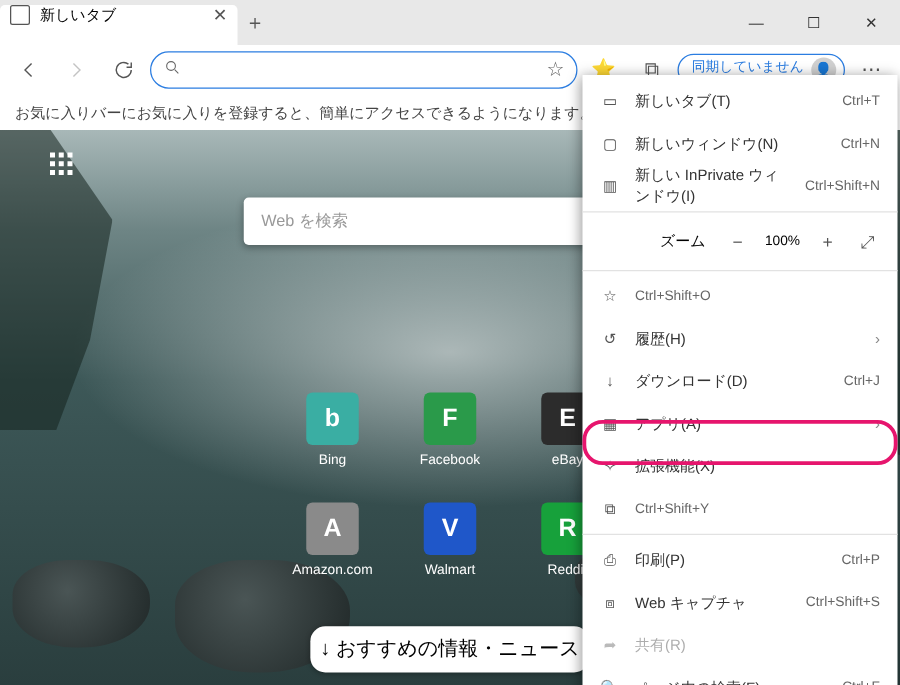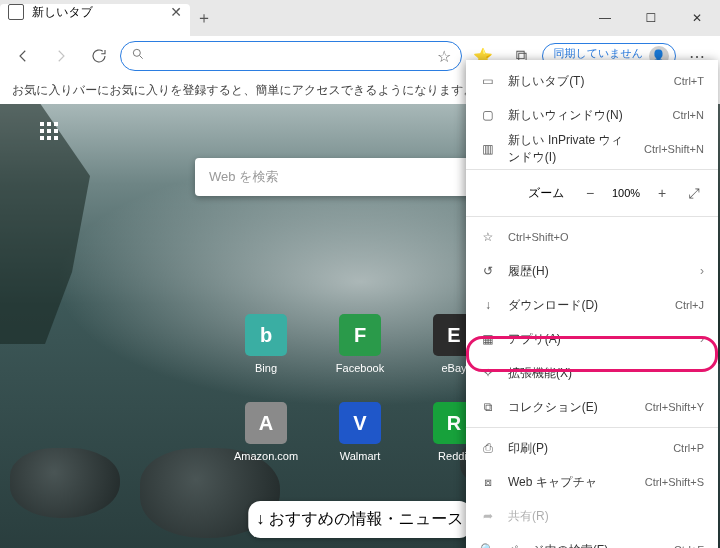--- a/index.html
+++ b/index.html
@@ -208,21 +208,20 @@
       <span class="micon">▦</span>
       <span class="mlabel">アプリ(A)</span>
       <span class="chev">›</span>
     </div>
     <div class="mitem">
       <span class="micon">✧</span>
       <span class="mlabel">拡張機能(X)</span>
     </div>
     <div class="mitem">
       <span class="micon">⧉</span>
-      <span class="mlabel">コレクション(E)</span>
       <span class="mshort">Ctrl+Shift+Y</span>
     </div>
     <div class="msep"></div>
     <div class="mitem">
       <span class="micon">⎙</span>
       <span class="mlabel">印刷(P)</span>
       <span class="mshort">Ctrl+P</span>
     </div>
     <div class="mitem">
       <span class="micon">⧈</span>

